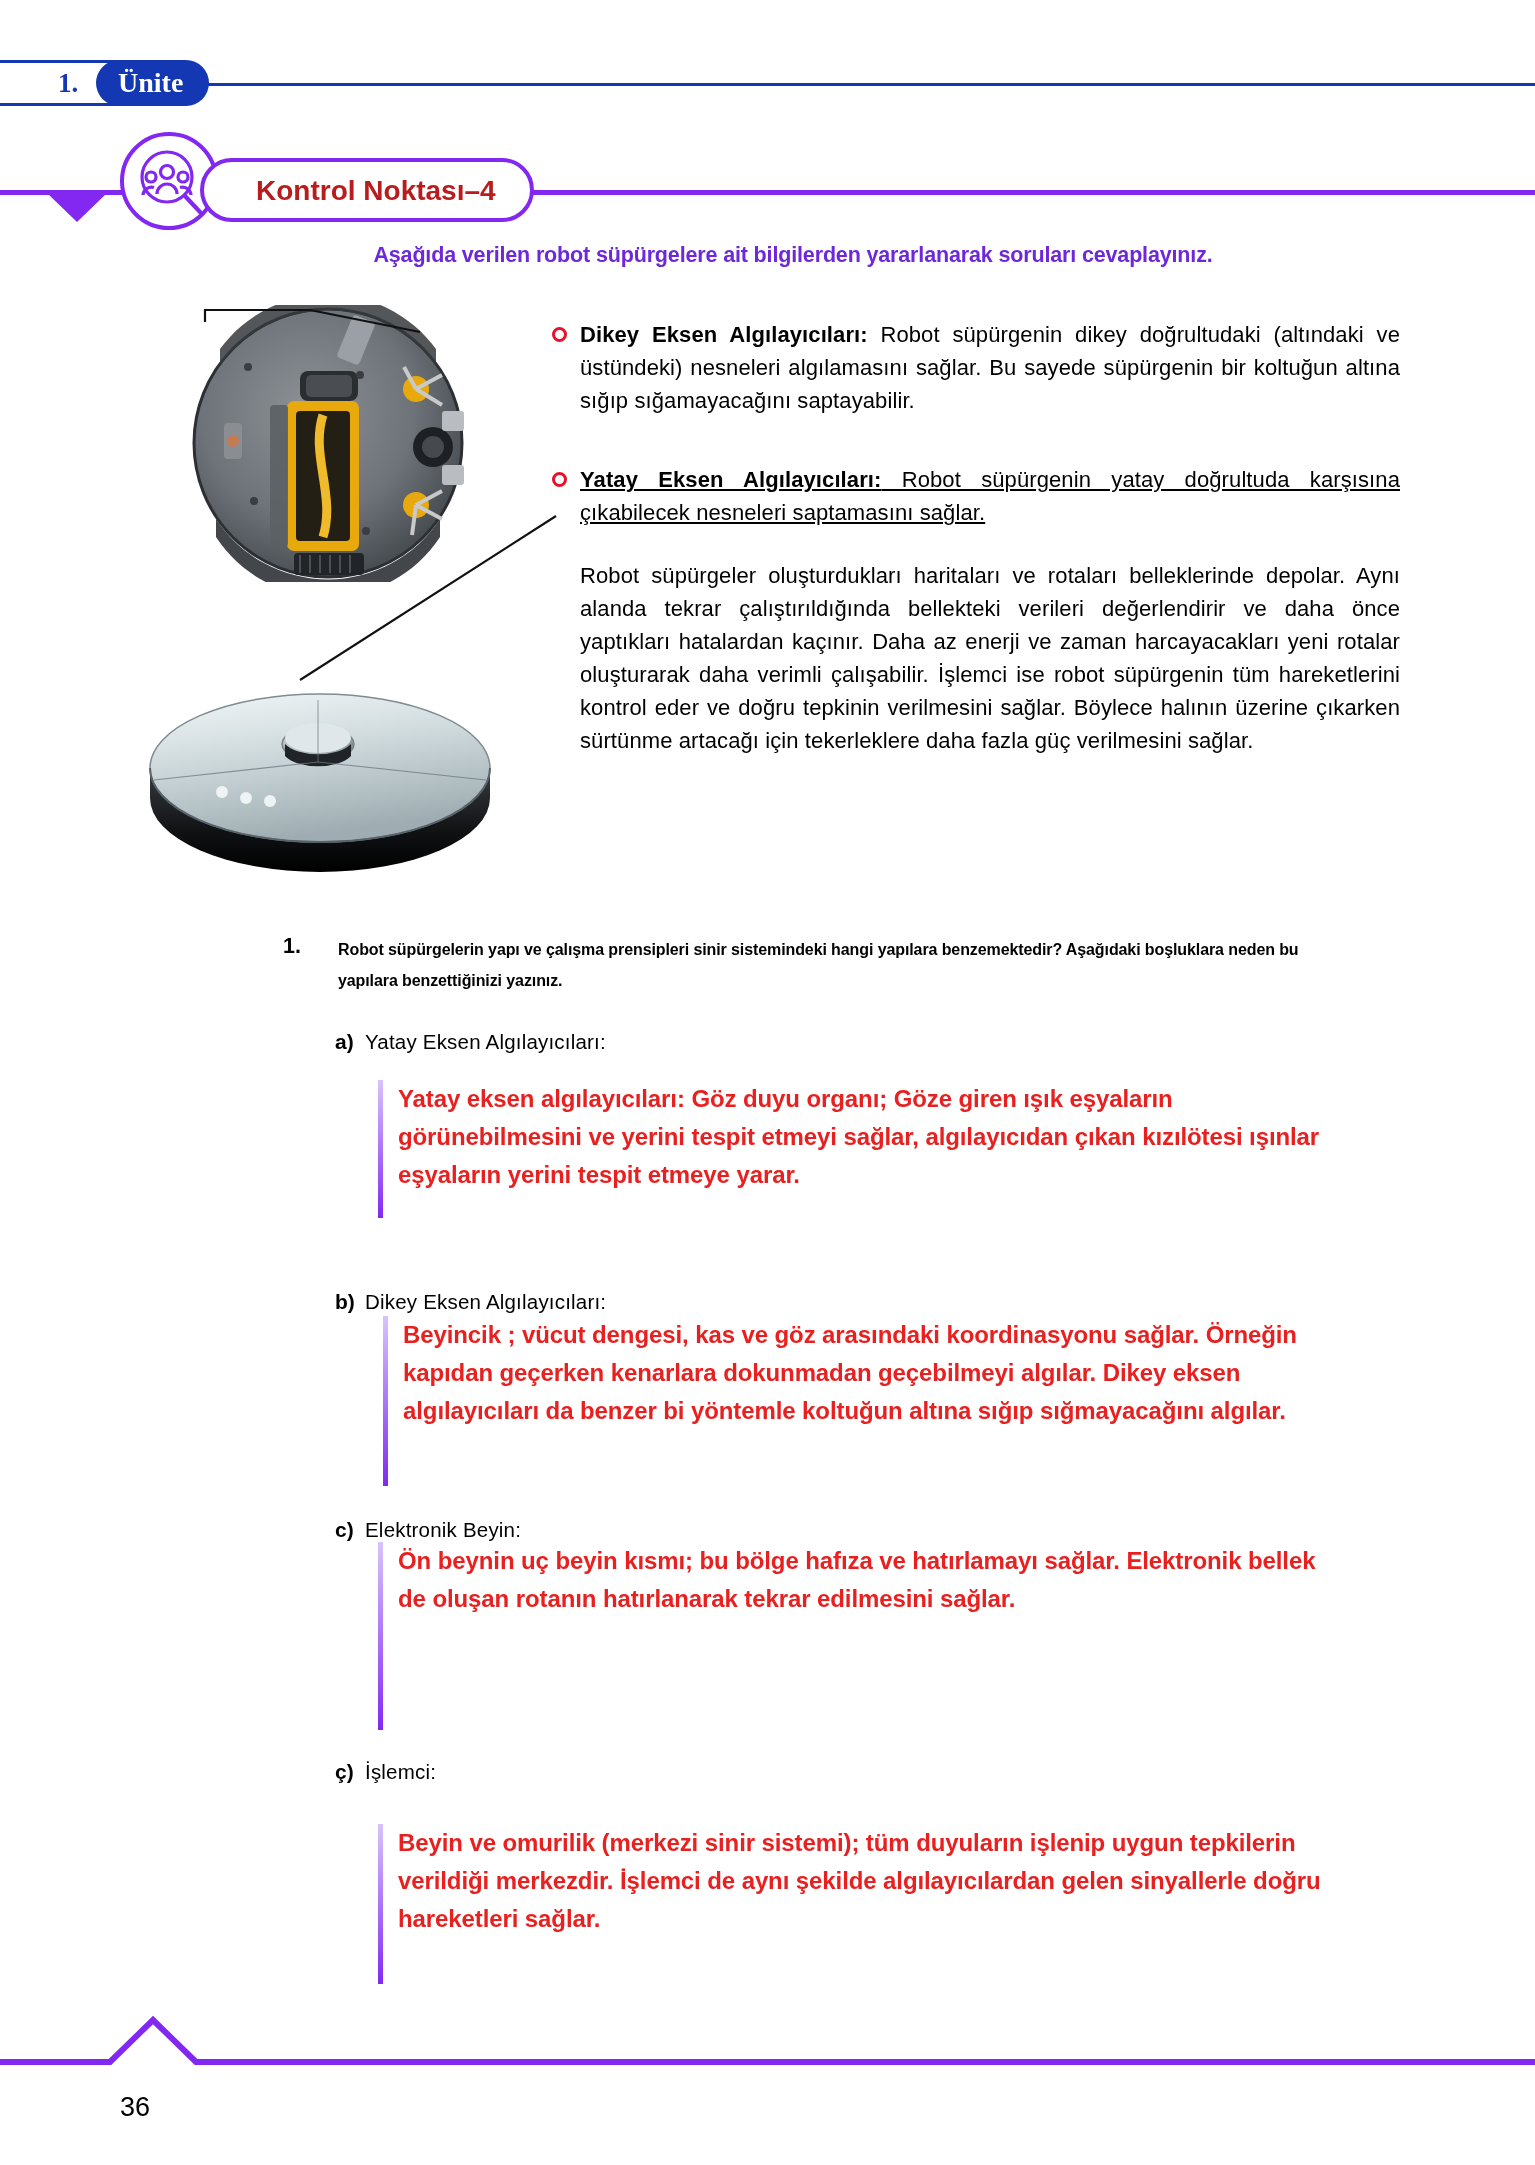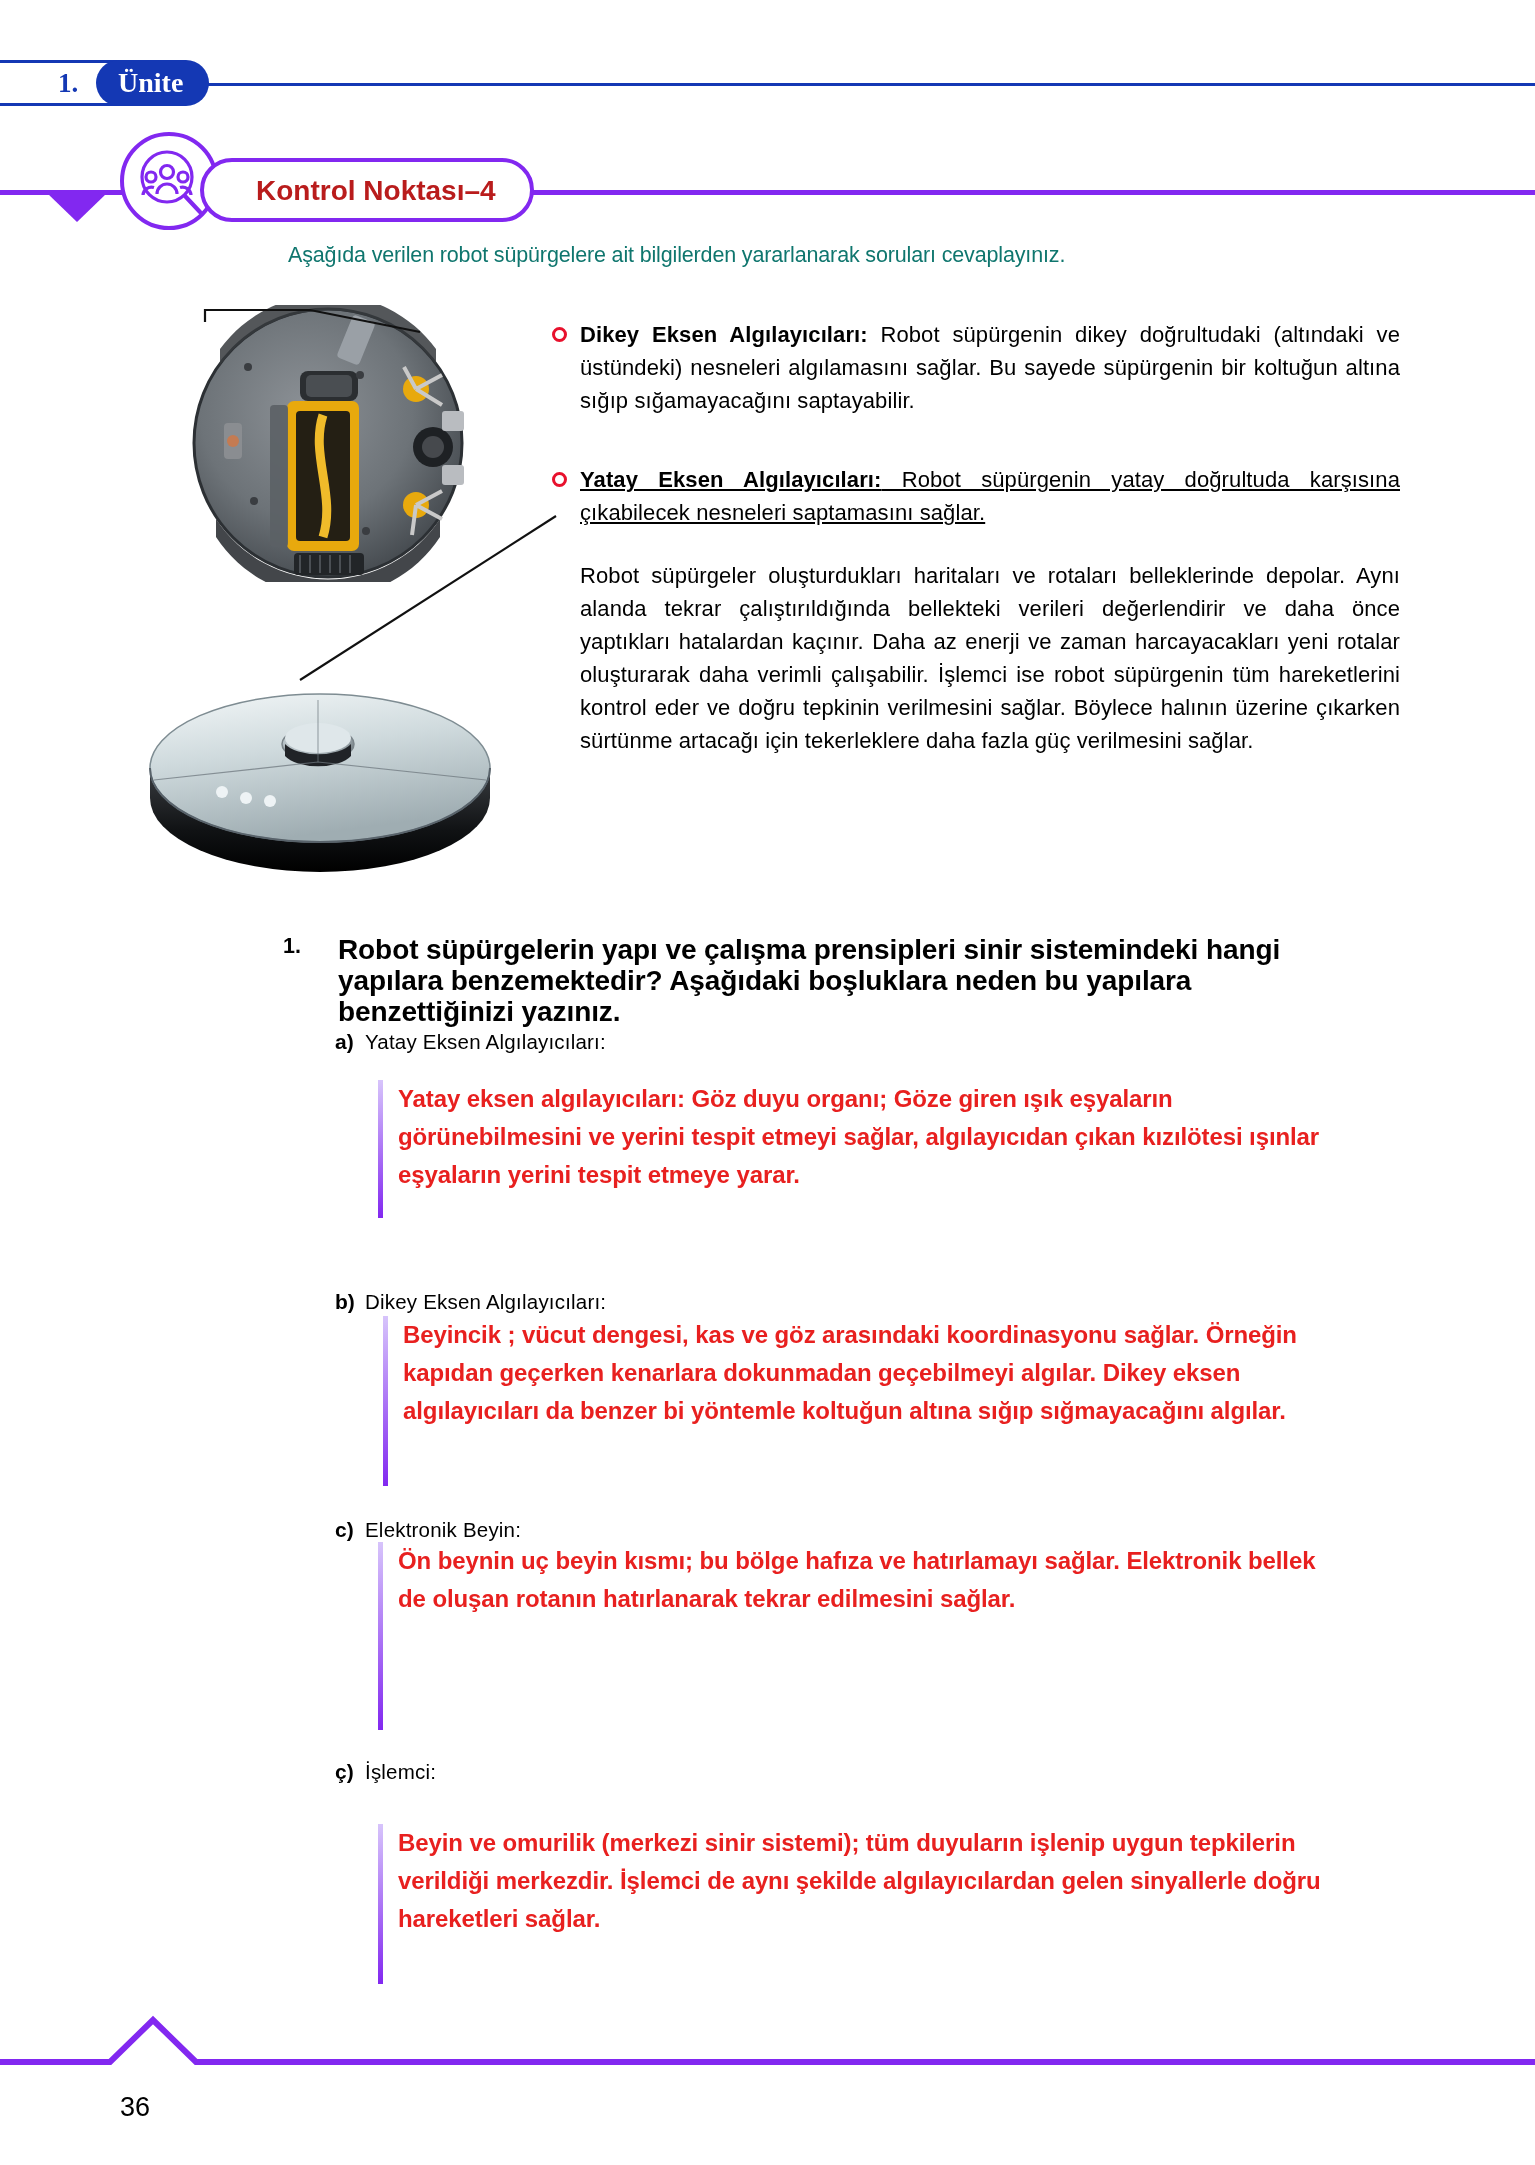--- a/index.html
+++ b/index.html
@@ -128,23 +128,24 @@
     white-space: nowrap;
   }
 
   
   .intro {
     position: absolute;
     left: 288px;
     top: 243px;
     width: 1010px;
     font-size: 21.5px;
-    font-weight: normal;
-    color: #0f766e;
+    font-weight: bold;
+    color: #6d28d9;
     letter-spacing: -0.15px;
+    text-align: center;
   }
 
   
   .img-top {
     position: absolute;
     left: 190px;
     top: 305px;
     width: 277px;
     height: 277px;
   }
@@ -192,21 +193,21 @@
     top: 934px;
     font-size: 21.5px;
     font-weight: bold;
     color: #000;
   }
   .q-text {
     position: absolute;
     left: 338px;
     top: 934px;
     width: 1000px;
-    font-size: 28px;
+    font-size: 16px;
     font-weight: bold;
     line-height: 31px;
     color: #000;
     letter-spacing: -0.1px;
   }
 
   
   .sub { position: absolute; left: 335px; width: 1010px; }
   .sub-label-row { display: flex; align-items: baseline; }
   .sub-letter {

